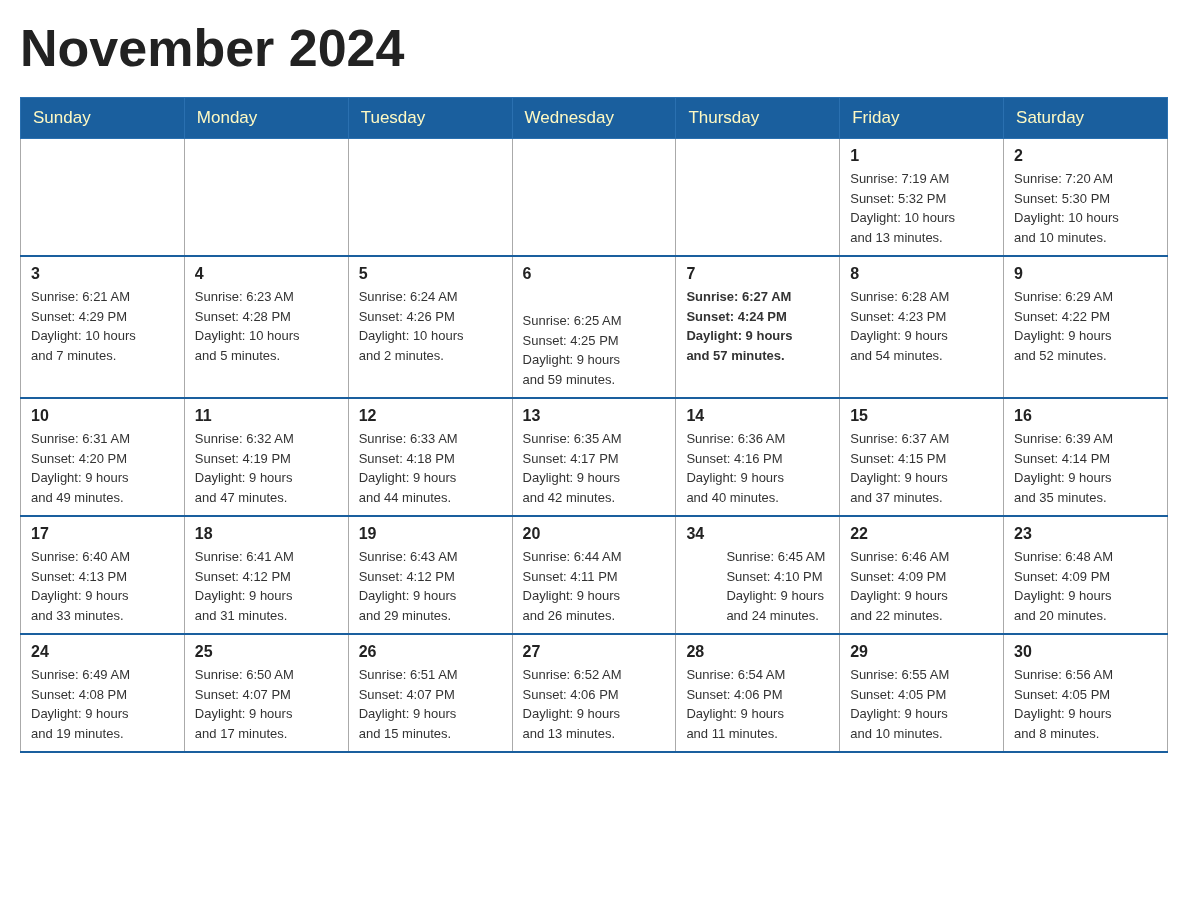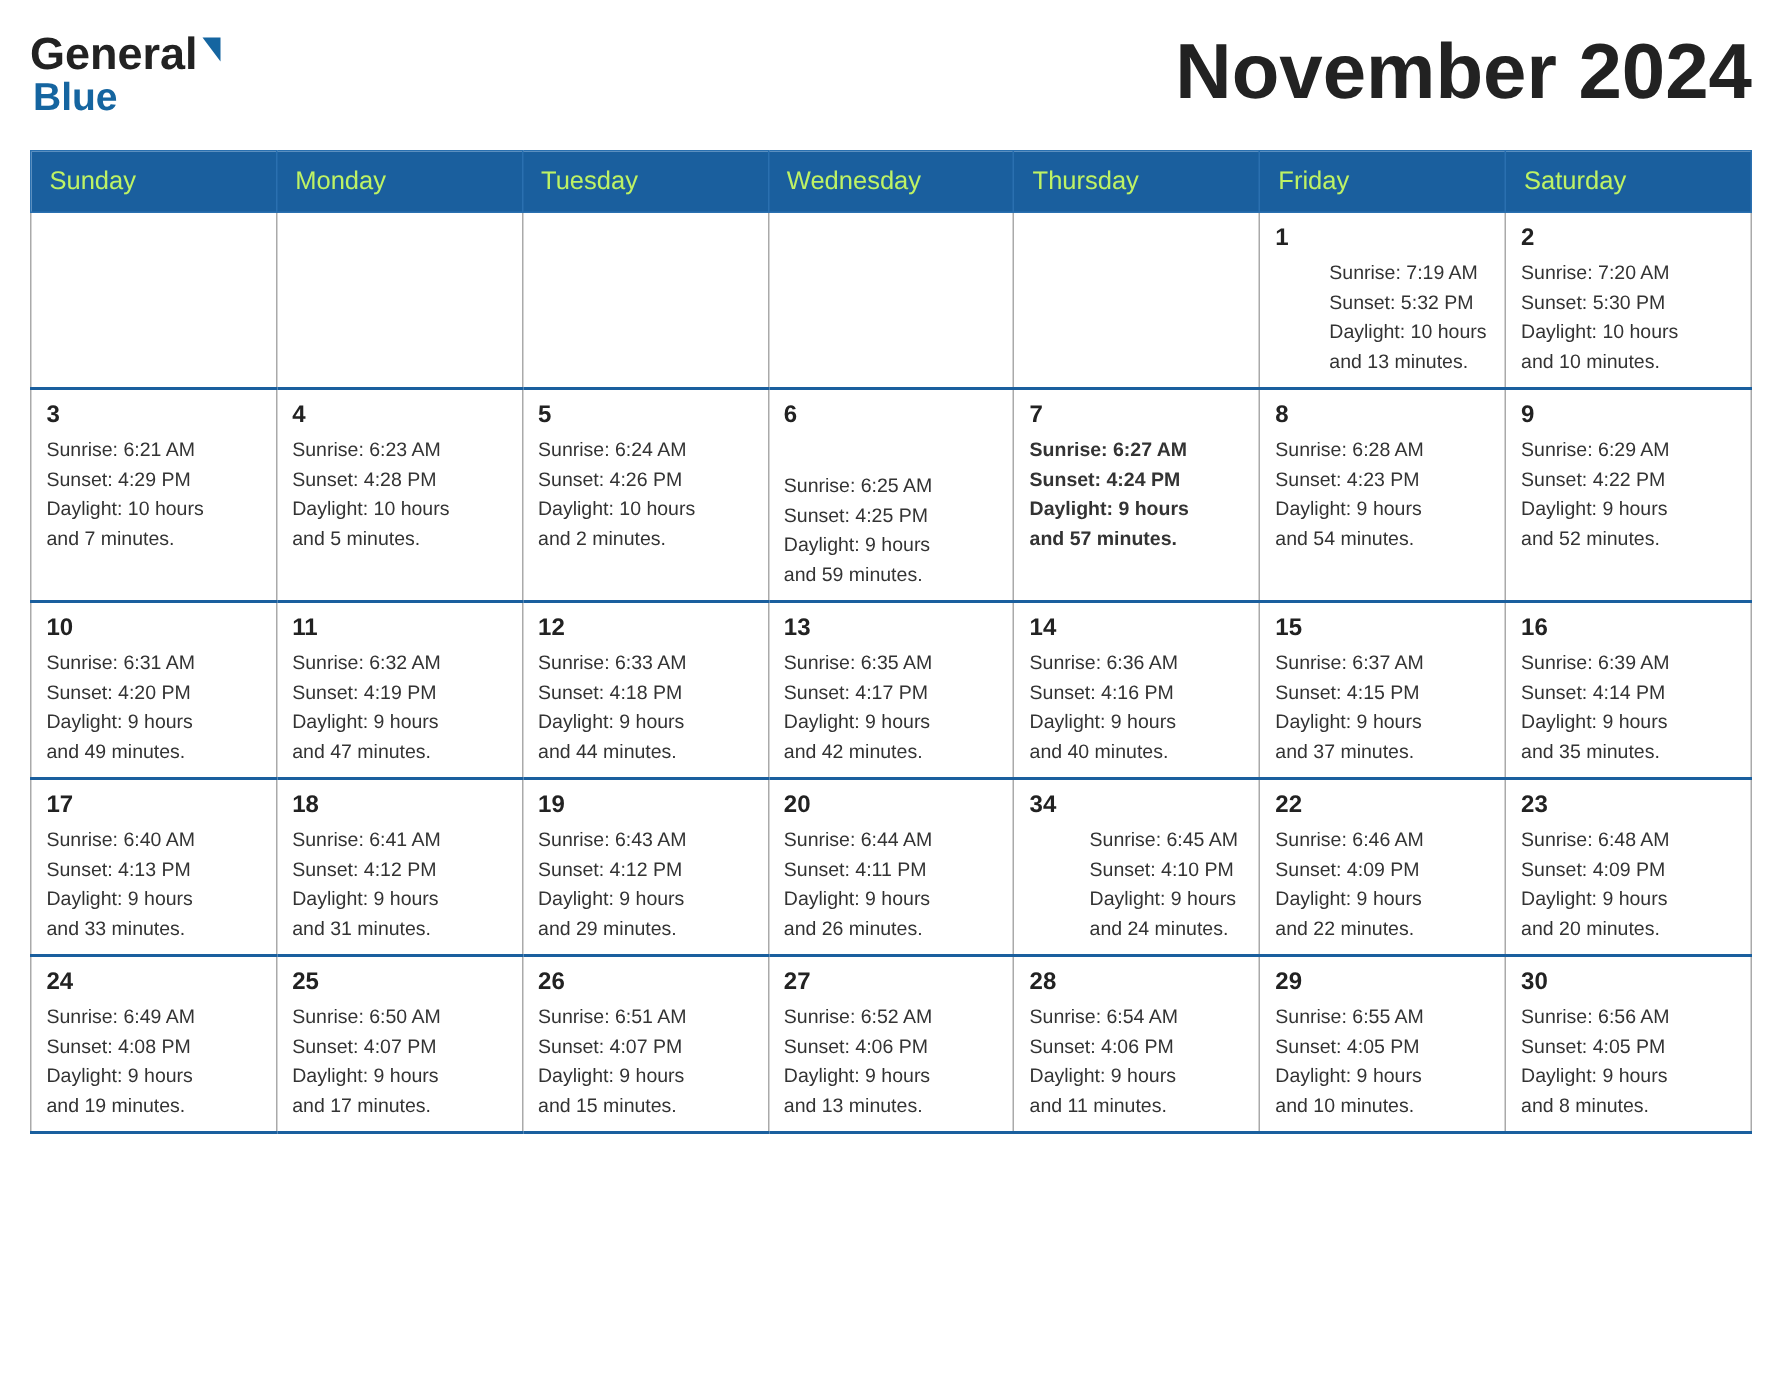--- a/index.html
+++ b/index.html
@@ -32,21 +32,21 @@
       color: #444;
       margin-top: 4px;
     }
     .calendar {
       width: 100%;
       border-collapse: collapse;
       border: 1px solid #555;
     }
     .calendar th {
       background: #1a5f9e;
-      color: #bef264;
+      color: #fef9c3;
       font-size: 17px;
       font-weight: normal;
       padding: 10px 12px;
       text-align: left;
       border: 1px solid #2a70b0;
     }
     .calendar td {
       width: 14.28%;
       vertical-align: top;
       padding: 8px 10px;
@@ -99,27 +99,20 @@
       font-size: 26px;
       font-weight: bold;
       margin-top: -5px;
       margin-left: 2px;
     }
   </style>
 </head>
 <body>
 
 <div class="header">
-  <div class="logo-block">
-    <div class="logo-row1">
-      <span class="logo-general">General</span>
-      <span class="logo-triangle"></span>
-    </div>
-    <div class="logo-row2">Blue</div>
-  </div>
   <div class="title-area">
     <h1>November 2024</h1>
   </div>
 </div>
 
 <table class="calendar">
   <thead>
     <tr>
     <th>Sunday</th>
         <th>Monday</th>
@@ -132,21 +125,21 @@
   </thead>
   <tbody id="calendar-body">
   <tr>
         <td class="empty-cell"></td>
         <td class="empty-cell"></td>
         <td class="empty-cell"></td>
         <td class="empty-cell"></td>
         <td class="empty-cell"></td>
         <td>
           <div class="day-num">1</div>
-          <div class="day-info" style="white-space: pre-line; margin-left: 36px;">Sunrise: 7:19 AM
+          <div class="day-info" style="white-space: pre-line;">Sunrise: 7:19 AM
 Sunset: 5:32 PM
 Daylight: 10 hours
 and 13 minutes.</div>
         </td>
         <td>
           <div class="day-num">2</div>
           <div class="day-info" style="white-space: pre-line;">Sunrise: 7:20 AM
 Sunset: 5:30 PM
 Daylight: 10 hours
 and 10 minutes.</div>

